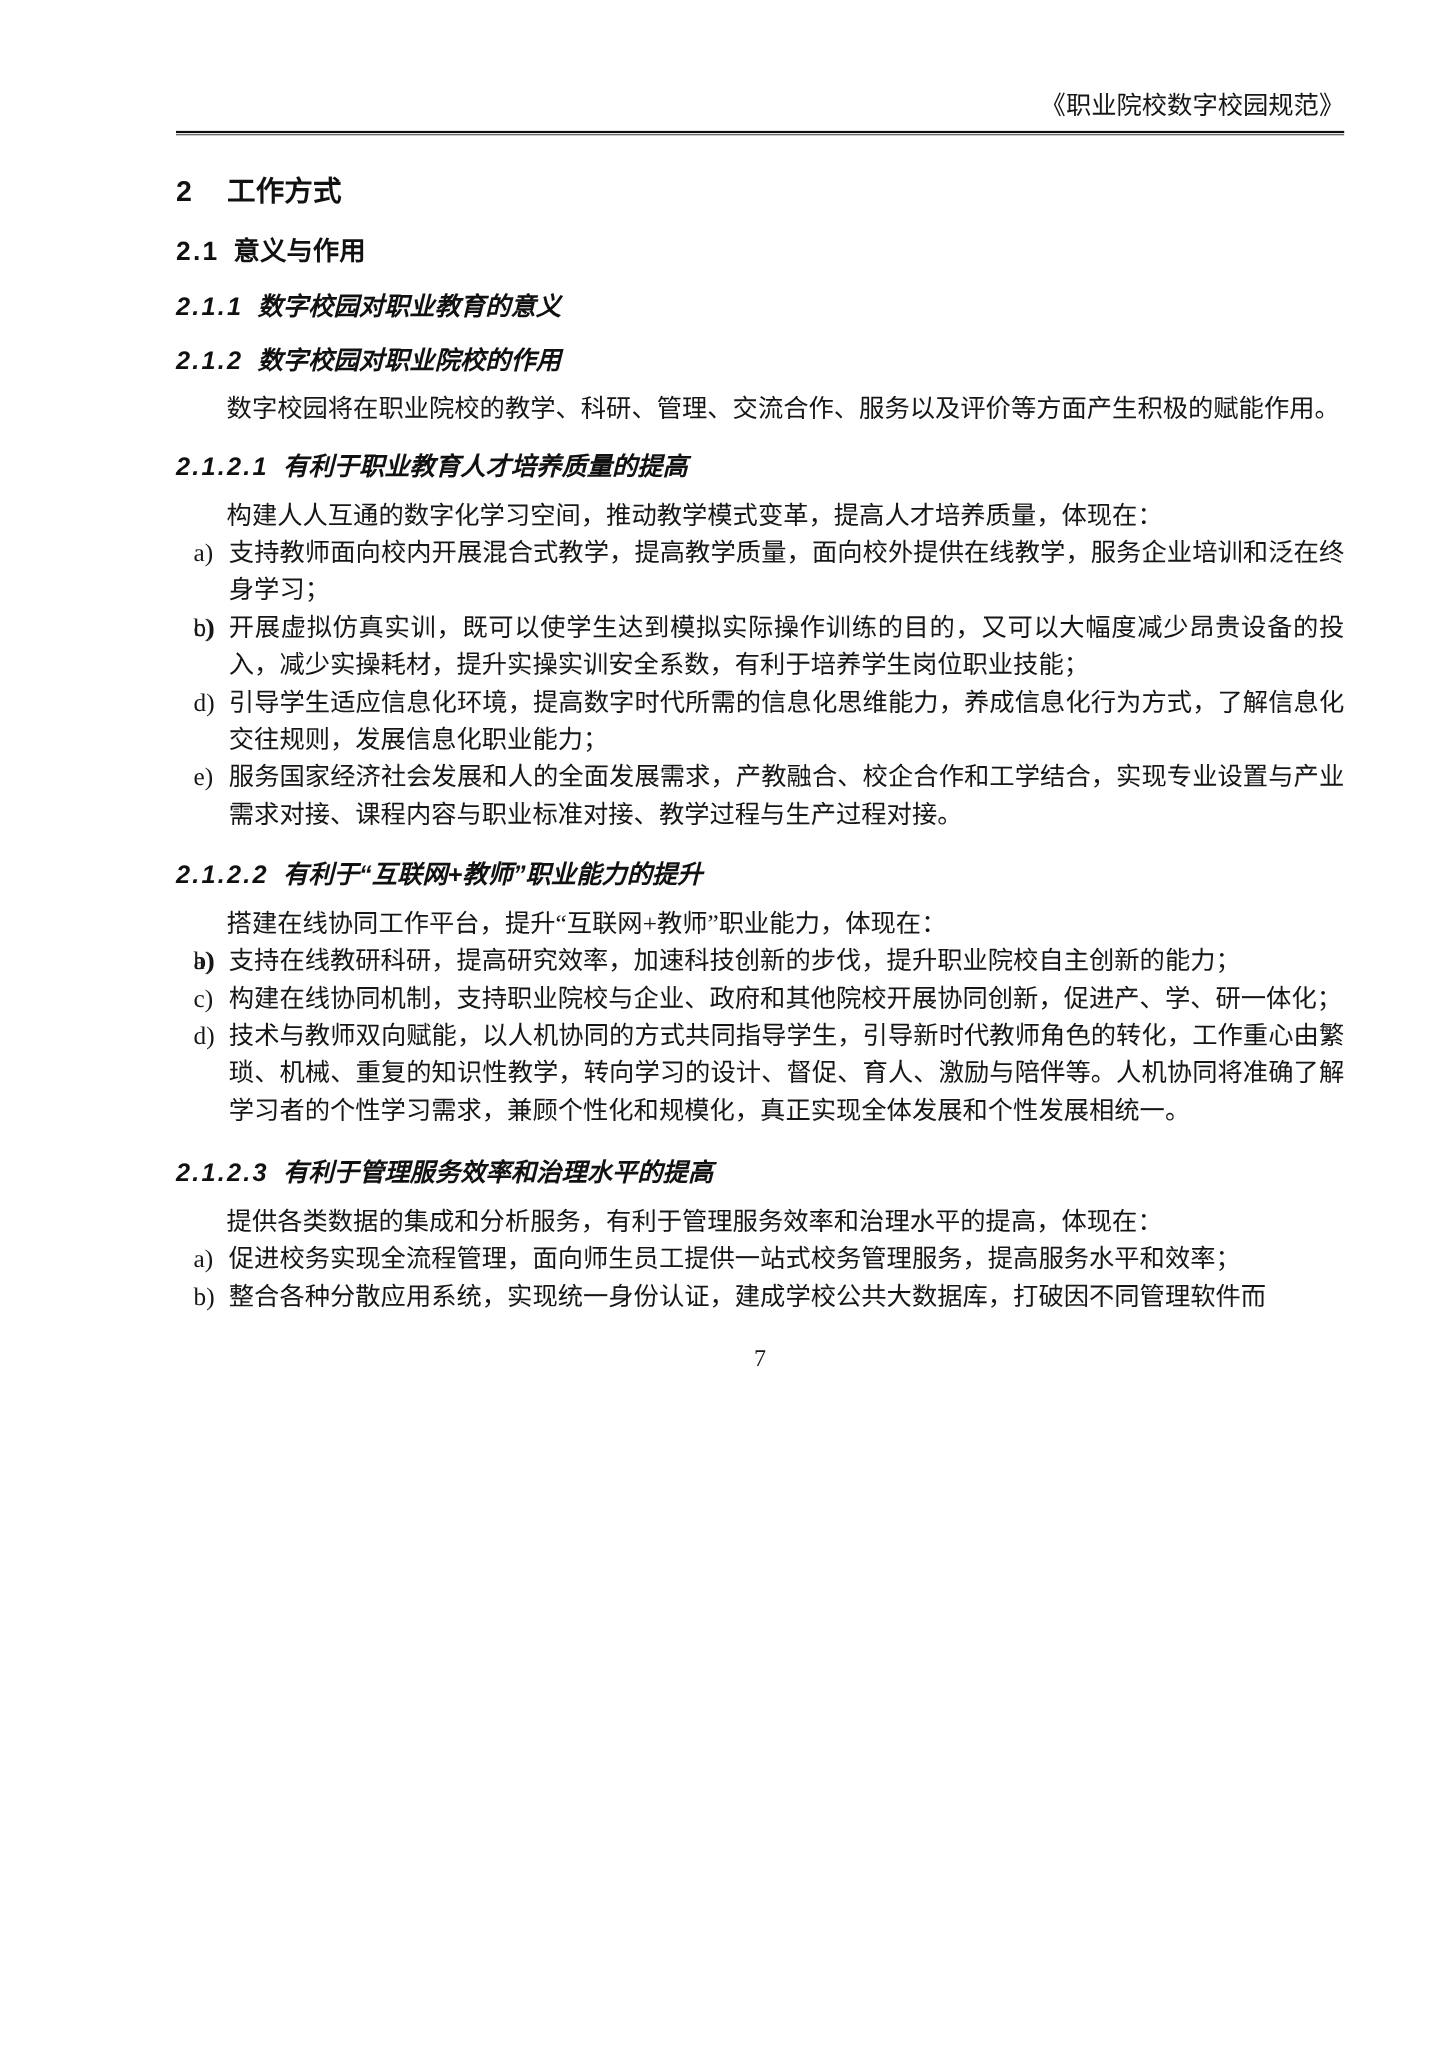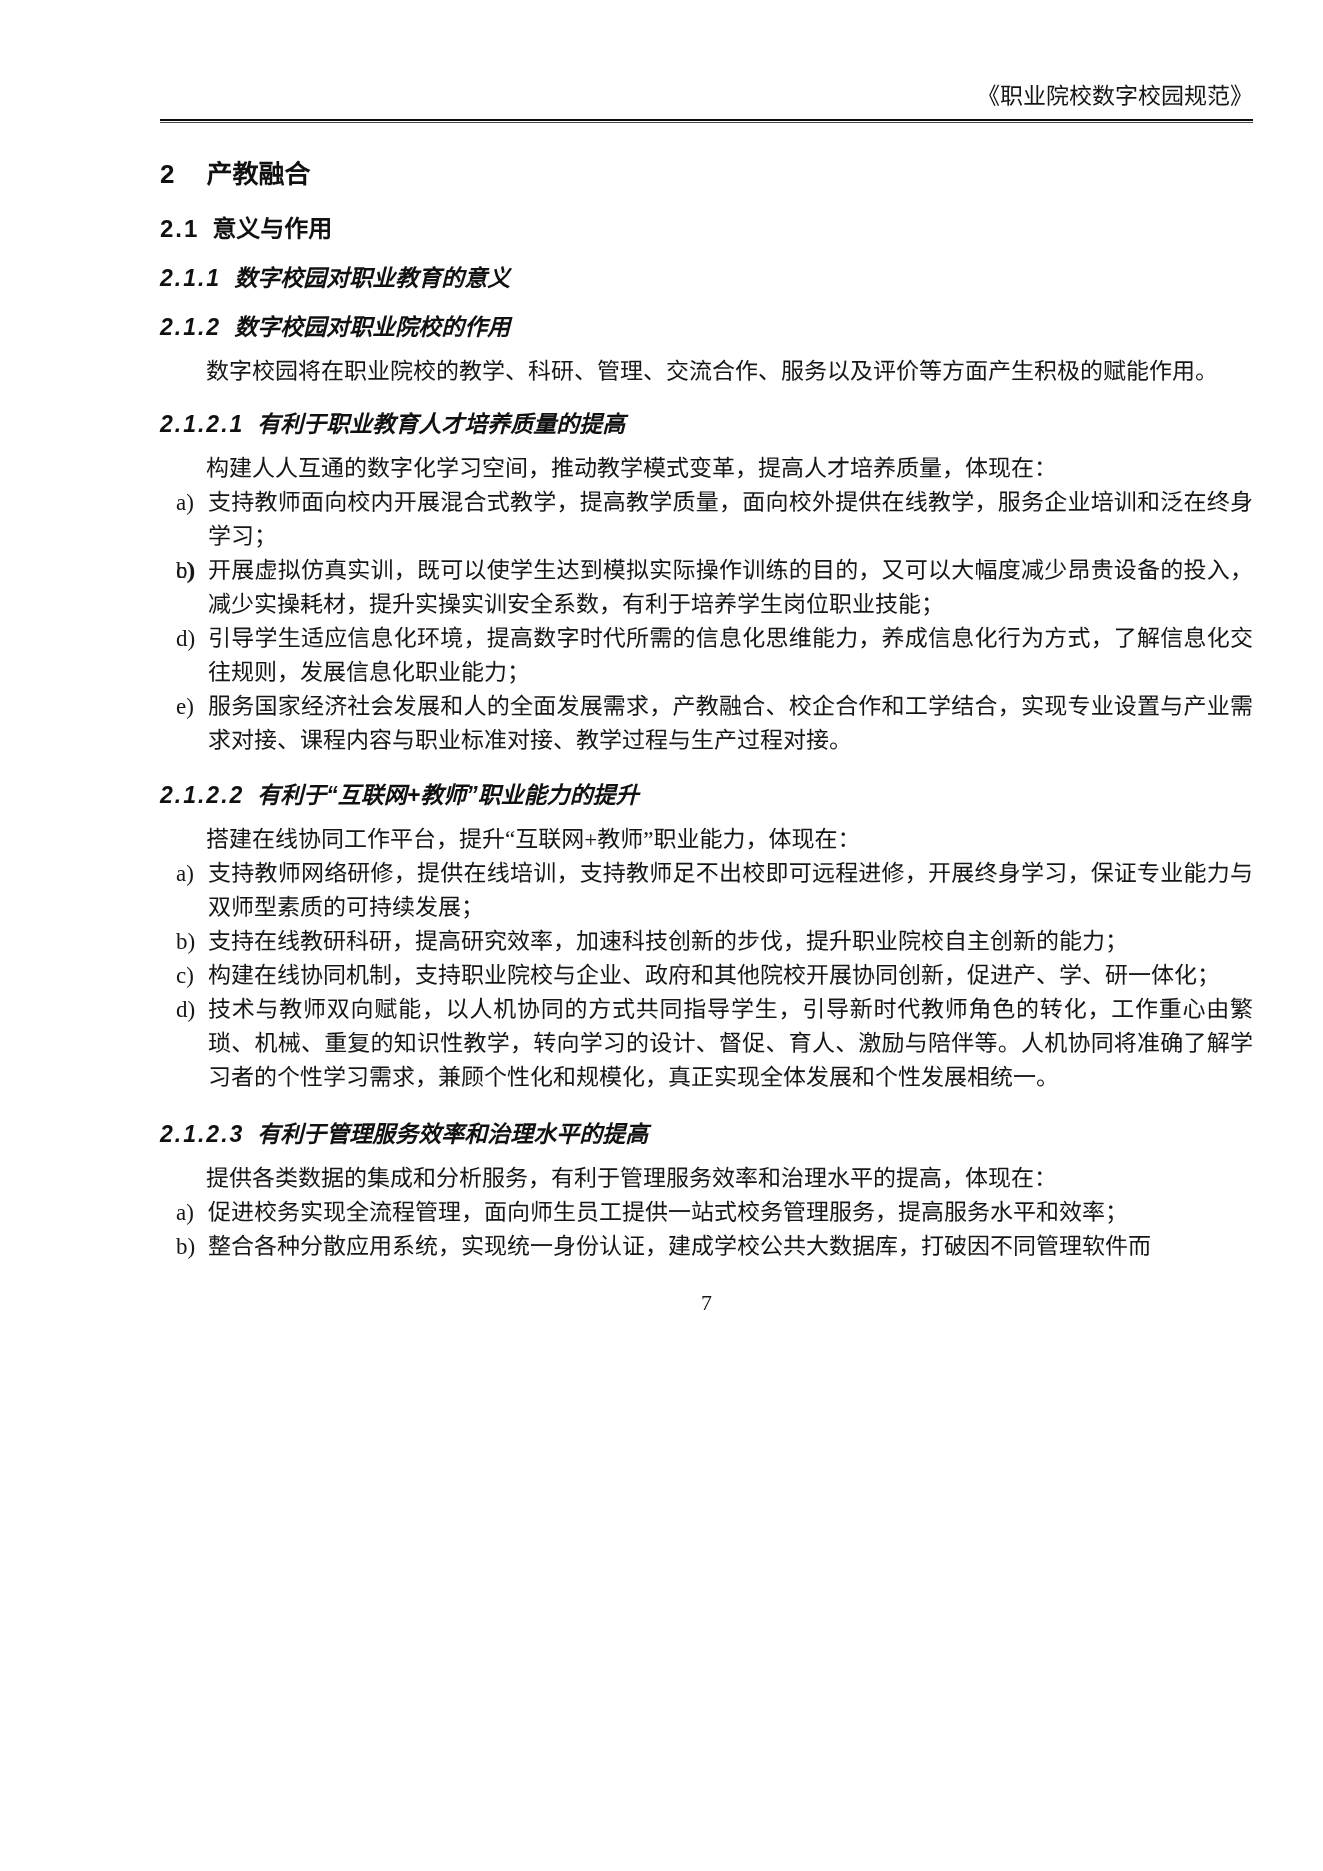--- a/index.html
+++ b/index.html
@@ -4,21 +4,21 @@
 <style>
   html,body{margin:0;padding:0;background:#ffffff;}
   body{
     width:1323px;height:1871px;
     color:#161616;
     font-family:"Liberation Serif","DejaVu Serif",serif;
   }
   .page{
     box-sizing:border-box;
     width:1323px;height:1476px;
-    padding:84px 70px 0 160px;
+    padding:84px 101px 0 160px;
     overflow:hidden;
     font-size:23px;
     line-height:34px;
   }
   
   .doc-header-title{
     text-align:right;
     font-size:23px;
     line-height:26px;
     white-space:nowrap;
@@ -75,21 +75,21 @@
 <div class="page">
 
   <div class="doc-header-title">《职业院校数字校园规范》</div>
   <div class="doc-header-rule">
     <div class="rule-thick"></div>
     <div class="rule-gap"></div>
     <div class="rule-thin"></div>
   </div>
 
   <div class="hd h1">
-    <span class="num">2</span><span>产教融合</span>
+    <span class="num">2</span><span>工作方式</span>
   </div>
 
   <div class="hd h2">
     <span class="num">2.1</span><span>意义与作用</span>
   </div>
 
   <div class="hd h3">
     <span class="num">2.1.1</span><span>数字校园对职业教育的意义</span>
   </div>
 
@@ -119,21 +119,21 @@
       <span class="marker">e)</span><span>服务国家经济社会发展和人的全面发展需求，产教融合、校企合作和工学结合，实现专业设置与产业需求对接、课程内容与职业标准对接、教学过程与生产过程对接。</span>
     </div>
   </div>
 
   <div class="hd h3 mt24">
     <span class="num">2.1.2.2</span><span>有利于“互联网+教师”职业能力的提升</span>
   </div>
   <p class="para">搭建在线协同工作平台，提升“互联网+教师”职业能力，体现在：</p>
   <div class="list">
     <div class="li">
-      <span class="marker">a)</span><span>支持教师网络研修，提供在线培训，支持教师足不出校即可远程进修，开展终身学习，保证专业能力与双师型素质的可持续发展；</span>
+      <span class="marker">a)</span>
     </div>
     <div class="li">
       <span class="marker">b)</span><span>支持在线教研科研，提高研究效率，加速科技创新的步伐，提升职业院校自主创新的能力；</span>
     </div>
     <div class="li">
       <span class="marker">c)</span><span>构建在线协同机制，支持职业院校与企业、政府和其他院校开展协同创新，促进产、学、研一体化；</span>
     </div>
     <div class="li">
       <span class="marker">d)</span><span>技术与教师双向赋能，以人机协同的方式共同指导学生，引导新时代教师角色的转化，工作重心由繁琐、机械、重复的知识性教学，转向学习的设计、督促、育人、激励与陪伴等。人机协同将准确了解学习者的个性学习需求，兼顾个性化和规模化，真正实现全体发展和个性发展相统一。</span>
     </div>

